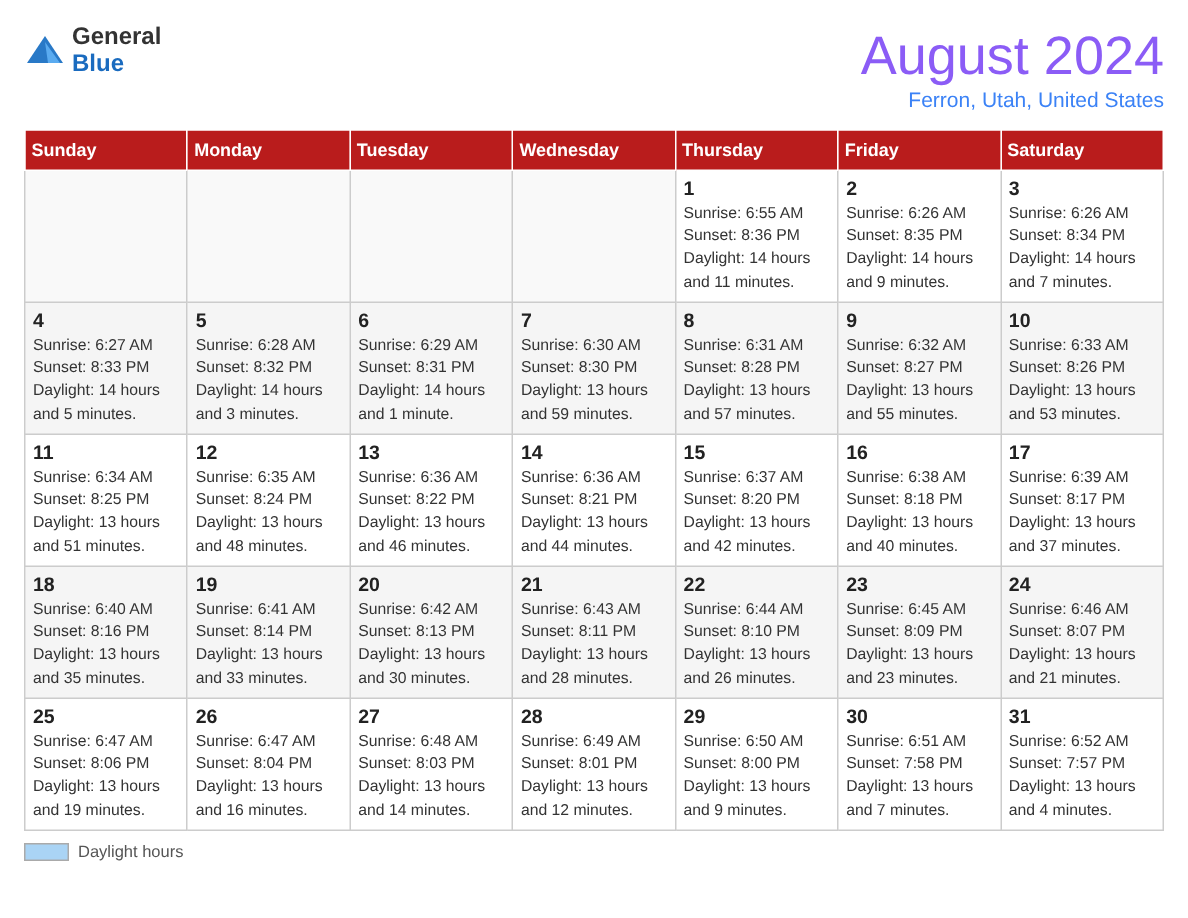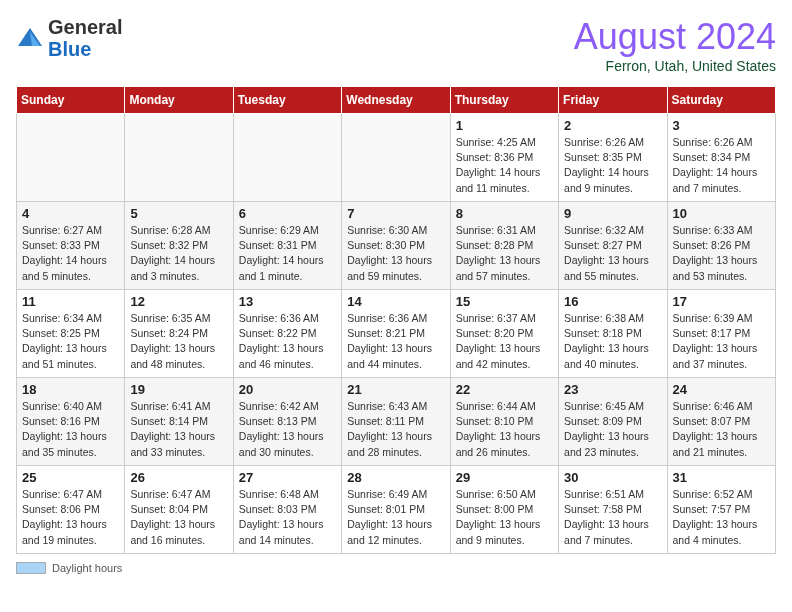--- a/index.html
+++ b/index.html
@@ -15,41 +15,41 @@
       justify-content: space-between;
       align-items: flex-start;
       margin-bottom: 12px;
     }
     .logo {
       display: flex;
       align-items: center;
       gap: 4px;
     }
     .logo-text {
-      font-size: 20px;
+      font-size: 16px;
       font-weight: bold;
       line-height: 1.1;
     }
     .logo-general { color: #333; }
     .logo-blue { color: #1a6bbf; margin-top: 12px; }
     .logo-icon {
       width: 28px;
       height: 28px;
     }
     .title-block {
       text-align: right;
     }
     .month-title {
       font-size: 36px;
       font-weight: normal;
       color: #8b5cf6;
     }
     .location {
       font-size: 14px;
-      color: #14532d;
+      color: #3b82f6;
     }
     .calendar {
       width: 100%;
       border-collapse: collapse;
       font-size: 11px;
     }
     .calendar th {
       background-color: #b91c1c;
       color: #fff;
       padding: 6px 4px;
@@ -136,21 +136,21 @@
       </tr>
   </thead>
   <tbody id="calendar-body">
   <tr>
         <td class="empty"></td>
         <td class="empty"></td>
         <td class="empty"></td>
         <td class="empty"></td>
         <td>
           <span class="day-num">1</span>
-          <div class="day-info" style="white-space: pre-line;">Sunrise: 4:25 AM
+          <div class="day-info" style="white-space: pre-line;">Sunrise: 6:55 AM
 Sunset: 8:36 PM
 Daylight: 14 hours and 11 minutes.</div>
         </td>
         <td>
           <span class="day-num">2</span>
           <div class="day-info" style="white-space: pre-line;">Sunrise: 6:26 AM
 Sunset: 8:35 PM
 Daylight: 14 hours and 9 minutes.</div>
         </td>
         <td>

